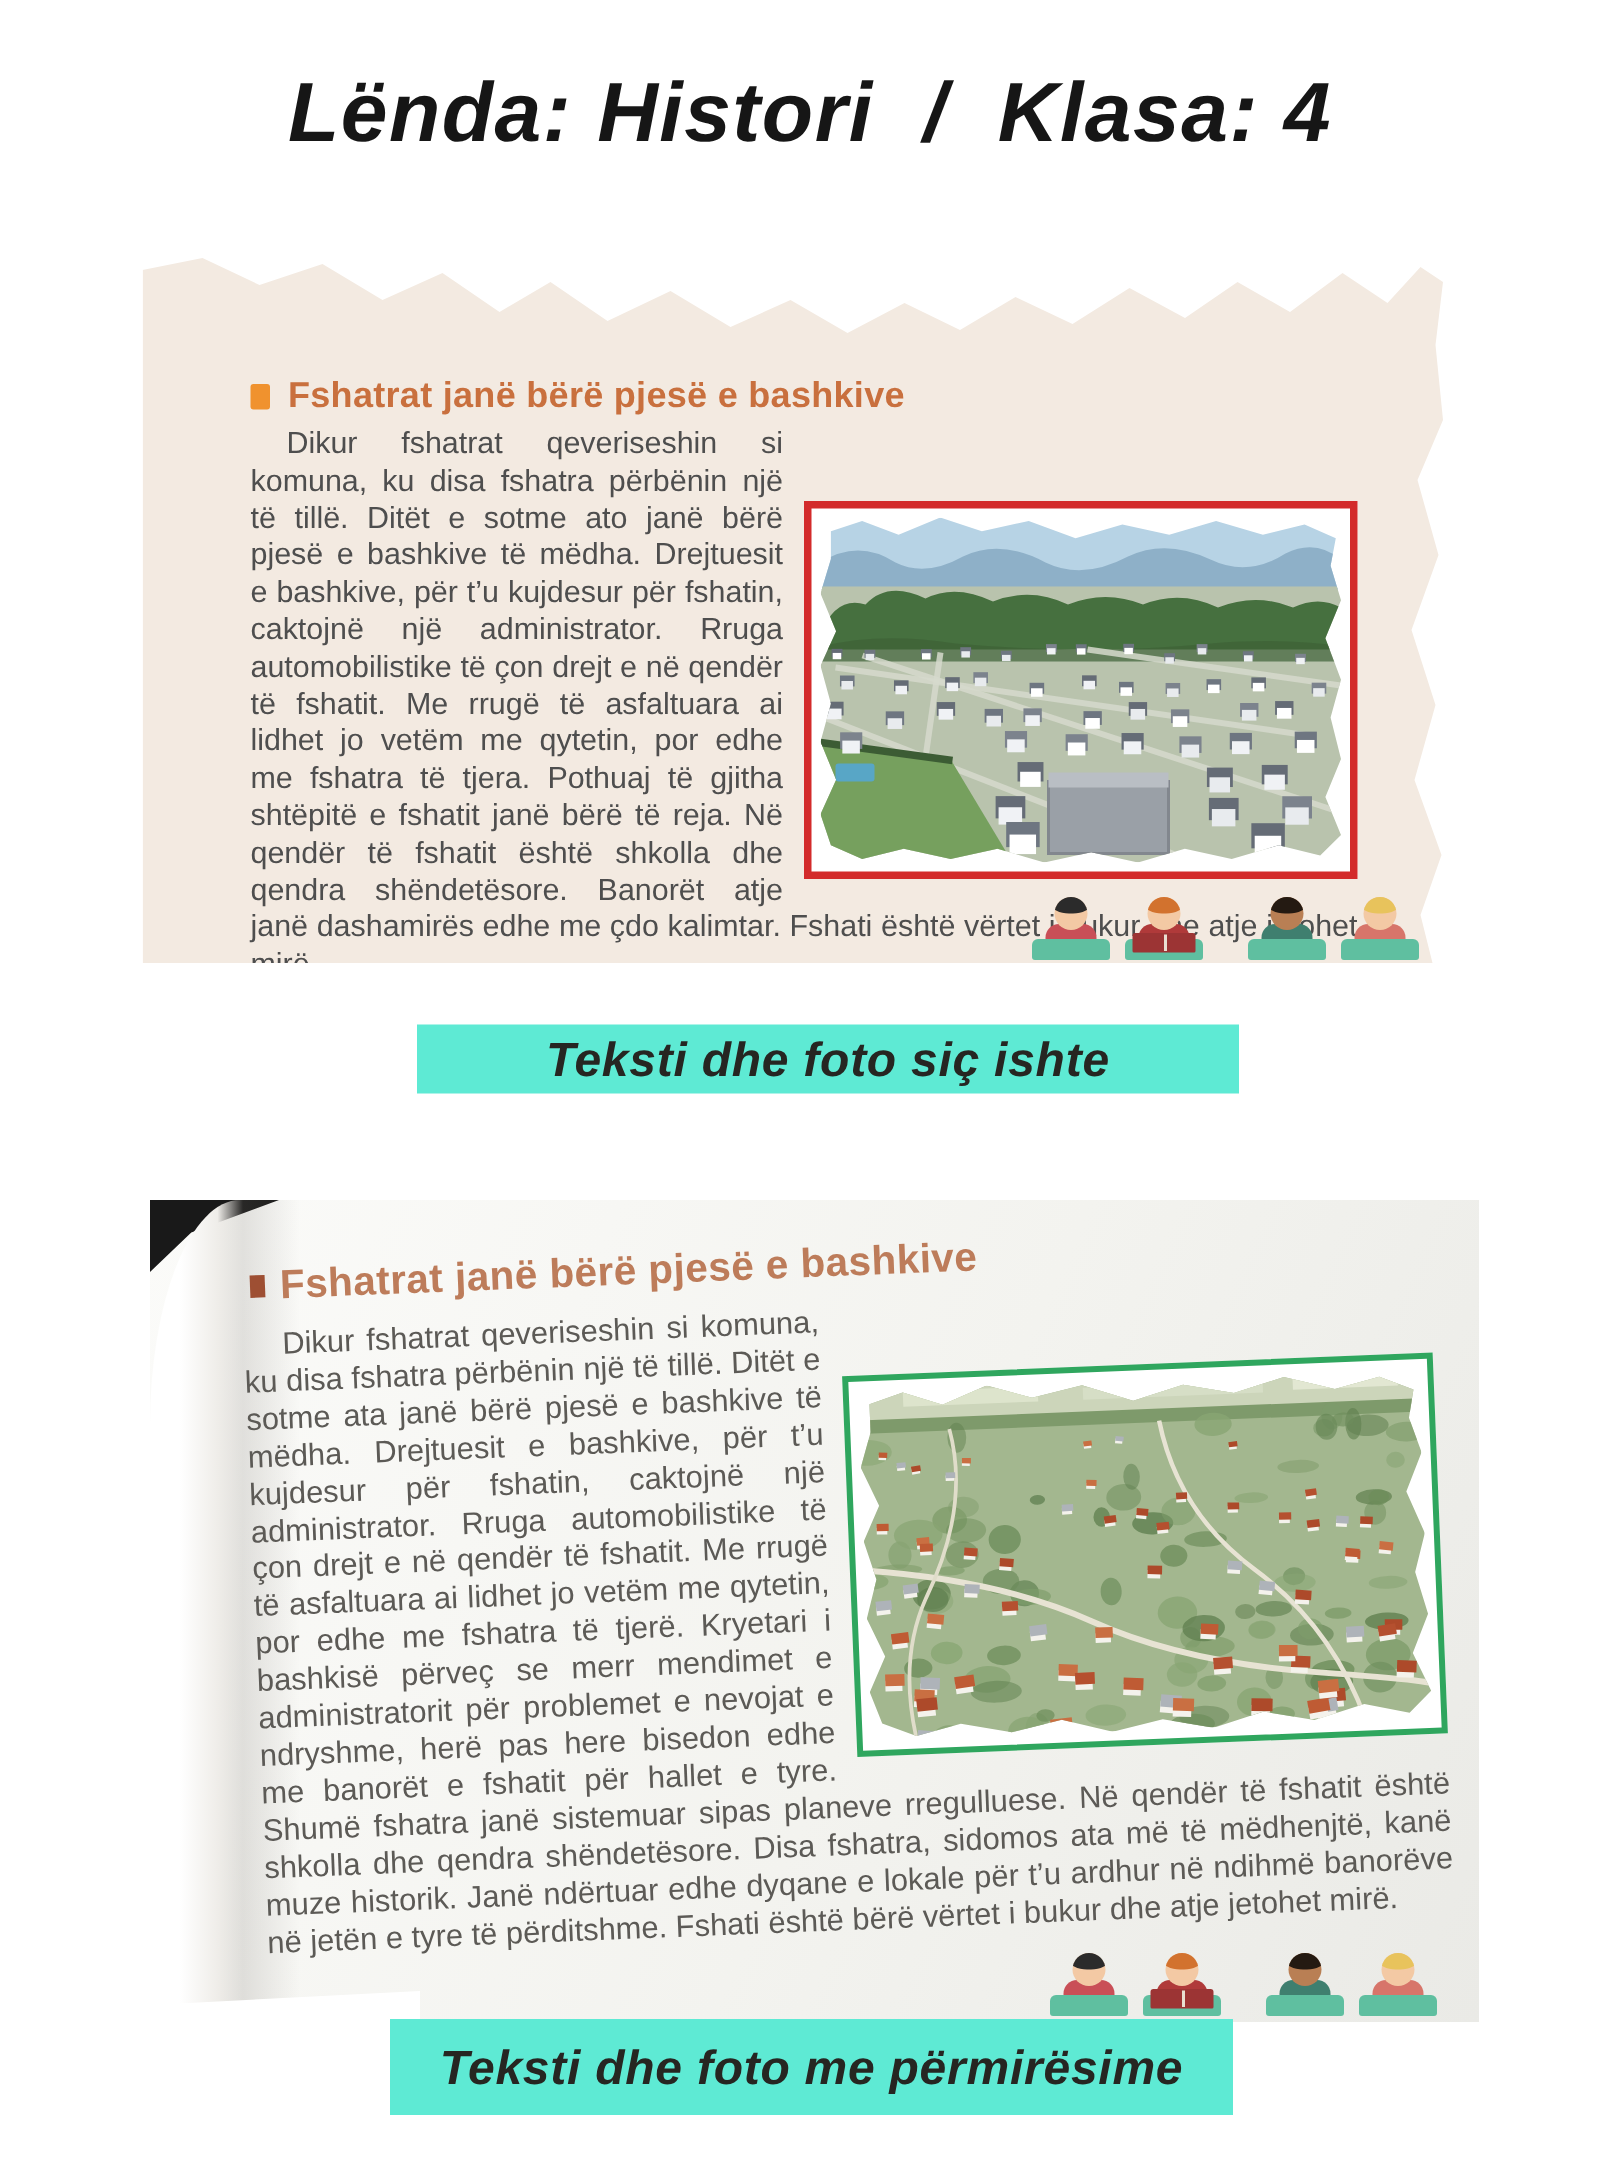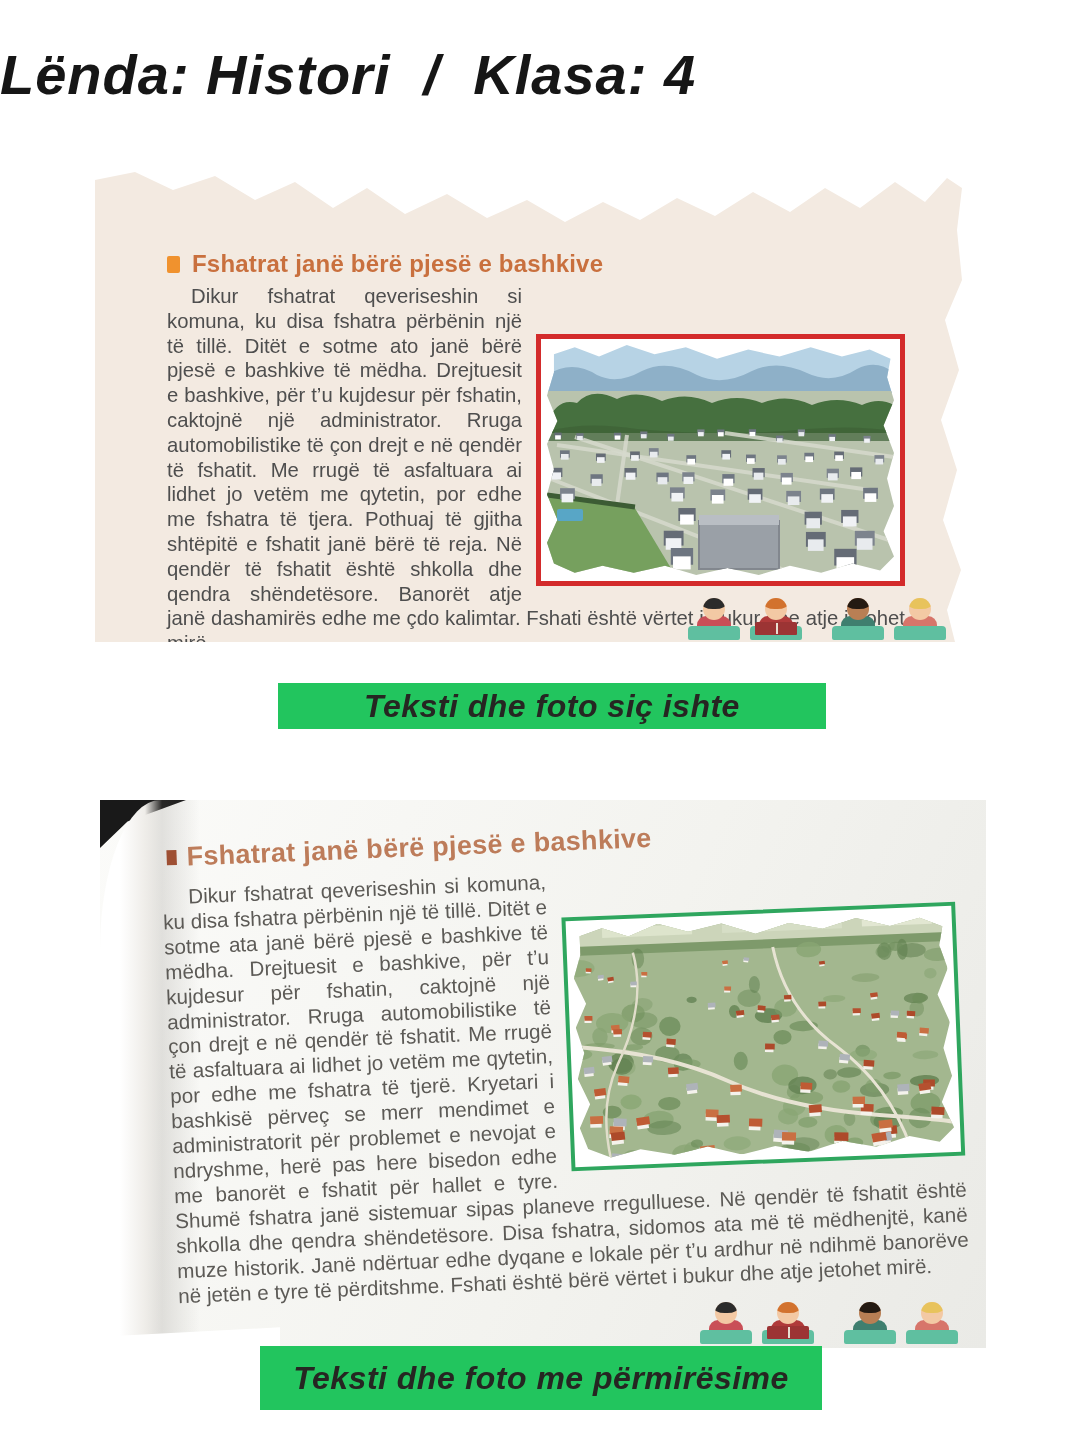--- a/index.html
+++ b/index.html
@@ -2,21 +2,21 @@
 <html><head>
 <meta charset="utf-8">
 <style>
   html,body{margin:0;padding:0;}
   body{
     width:1080px;height:1440px;position:relative;overflow:hidden;
     background:#ffffff;font-family:"Liberation Sans",sans-serif;
   }
   
   #page-title{
-    position:absolute;left:0;right:0;top:42px;text-align:left;
+    position:absolute;left:0;right:0;top:42px;text-align:center;
     font-size:56px;font-weight:bold;font-style:italic;color:#161616;
     letter-spacing:1px;white-space:pre;
   }
   
   #sec-original{
     position:absolute;left:95px;top:170px;width:867px;height:472px;
     background:#f3eae1;
     clip-path:polygon(0 10px,40px 2px,78px 20px,120px 6px,160px 30px,200px 12px,
       238px 38px,272px 18px,310px 44px,352px 24px,392px 48px,432px 30px,
       470px 52px,508px 32px,545px 50px,582px 28px,620px 46px,658px 22px,
@@ -67,21 +67,21 @@
   .st-book{position:absolute;bottom:5px;left:5px;right:5px;height:13px;
     background:#9c3434;border-radius:2px 2px 1px 1px;}
   .st-book:before{content:"";position:absolute;left:50%;top:1px;bottom:1px;width:2px;background:#e9dfd2;}
   .s1 .st-hair{background:#2b2b2b;}
   .s2 .st-hair{background:#d2722e;} .s2 .st-body{background:#b03a3a;}
   .s3 .st-head{background:#b97f54;} .s3 .st-hair{background:#241a12;} .s3 .st-body{background:#3f7f6f;}
   .s4 .st-hair{background:#e8c35c;} .s4 .st-body{background:#d7756a;}
   
   .caption-badge{
     position:absolute;display:flex;align-items:center;justify-content:center;
-    background:#22c55e;color:#262622;font-size:32px;font-weight:bold;font-style:italic;
+    background:#5eead4;color:#262622;font-size:32px;font-weight:bold;font-style:italic;
     z-index:3;letter-spacing:.5px;
   }
   #caption-1{left:278px;top:683px;width:548px;height:46px;}
   #caption-2{left:260px;top:1346px;width:562px;height:64px;}
   
   #sec-improved{
     position:absolute;left:100px;top:800px;width:886px;height:548px;
     background:linear-gradient(115deg,#fbfbf9 0%,#f3f3ef 55%,#eaeae6 100%);
     overflow:hidden;
   }

